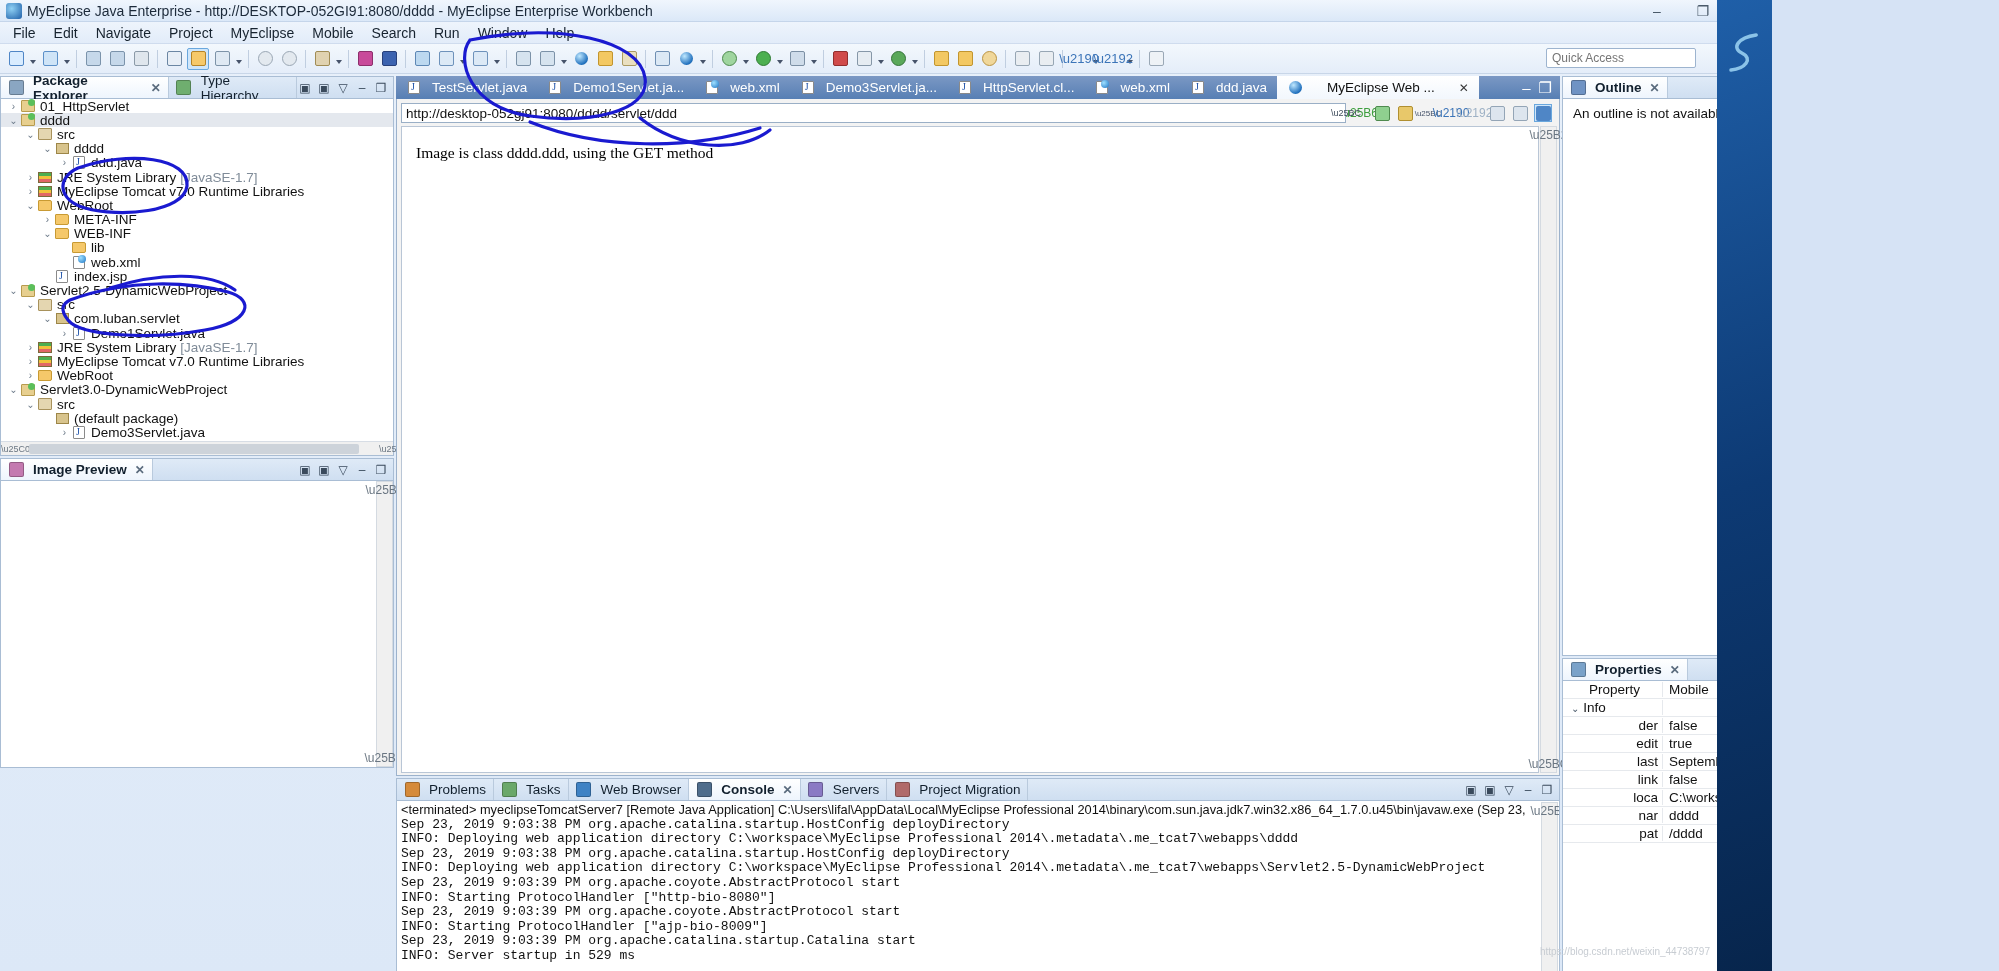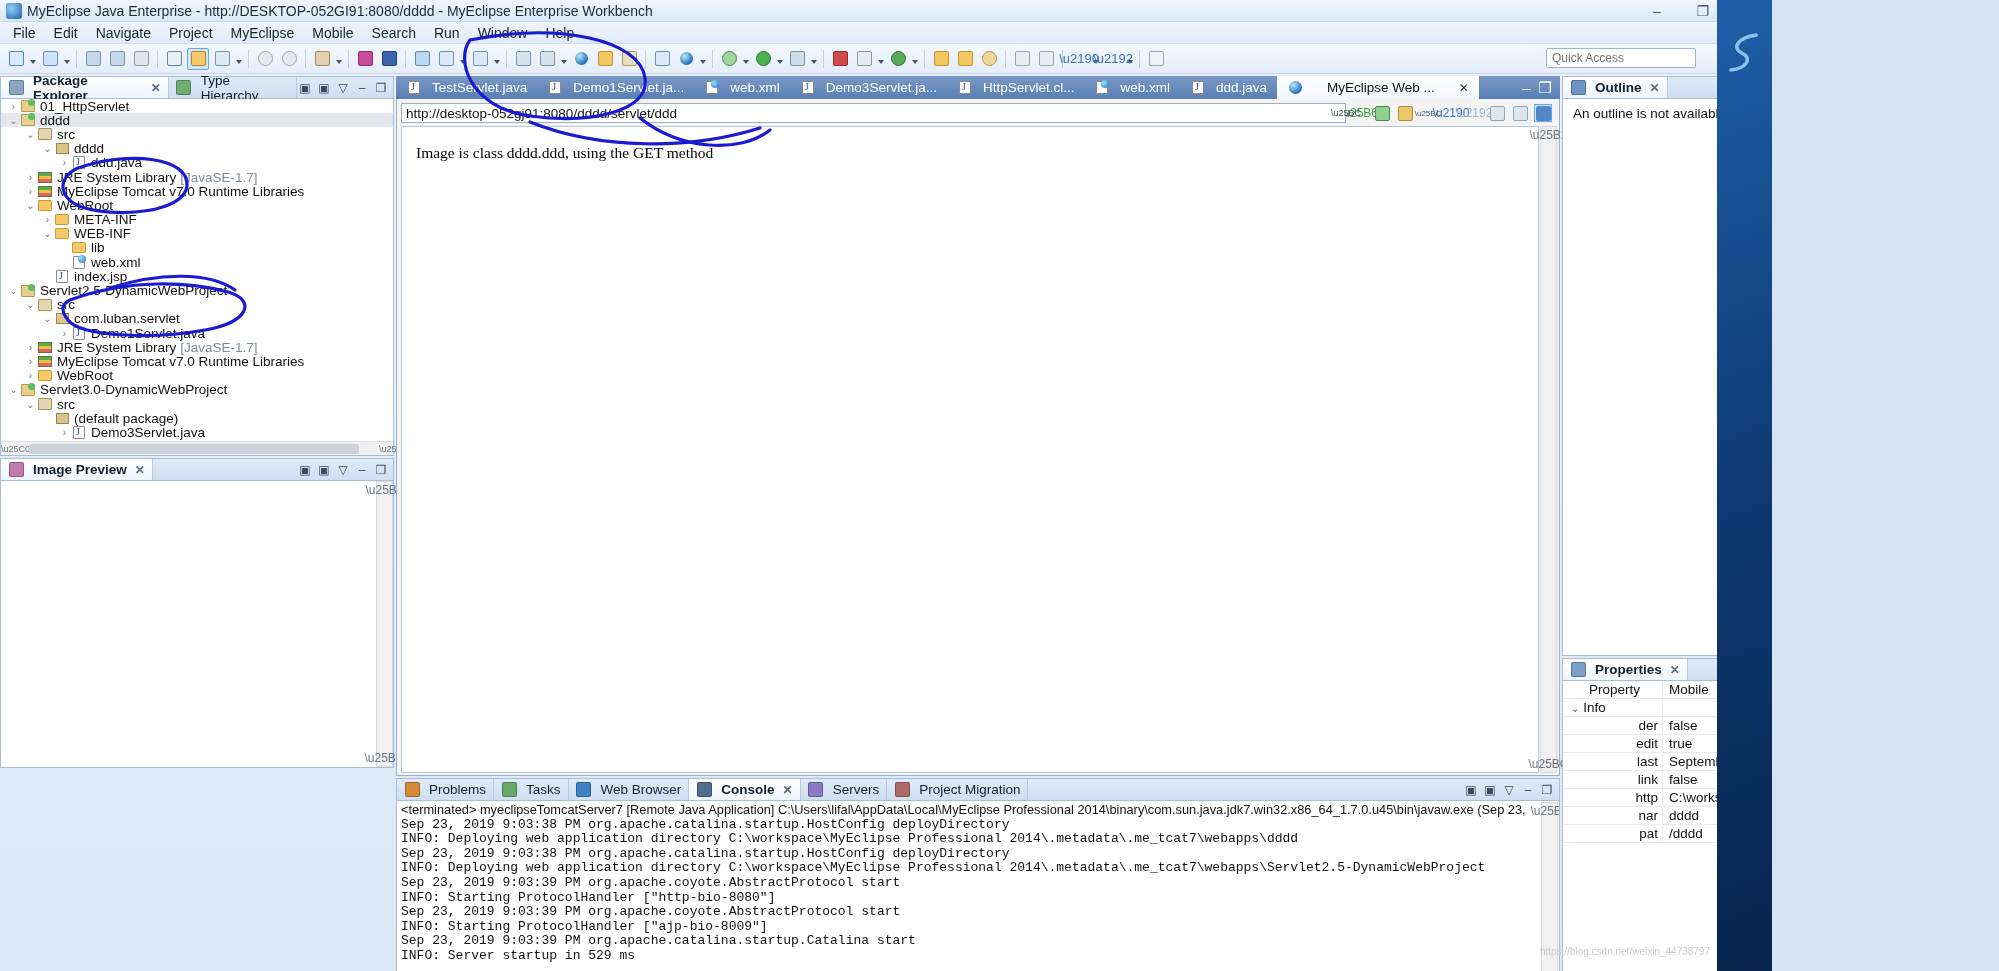--- a/index.html
+++ b/index.html
@@ -802,21 +802,21 @@
           </div>
           <div class="prow">
             <div class="pcell-k">last</div>
             <div class="pcell-v">September 23...</div>
           </div>
           <div class="prow">
             <div class="pcell-k">link</div>
             <div class="pcell-v">false</div>
           </div>
           <div class="prow">
-            <div class="pcell-k">http</div>
+            <div class="pcell-k">loca</div>
             <div class="pcell-v">C:\workspace...</div>
           </div>
           <div class="prow">
             <div class="pcell-k">nar</div>
             <div class="pcell-v">dddd</div>
           </div>
           <div class="prow">
             <div class="pcell-k">pat</div>
             <div class="pcell-v">/dddd</div>
           </div>

